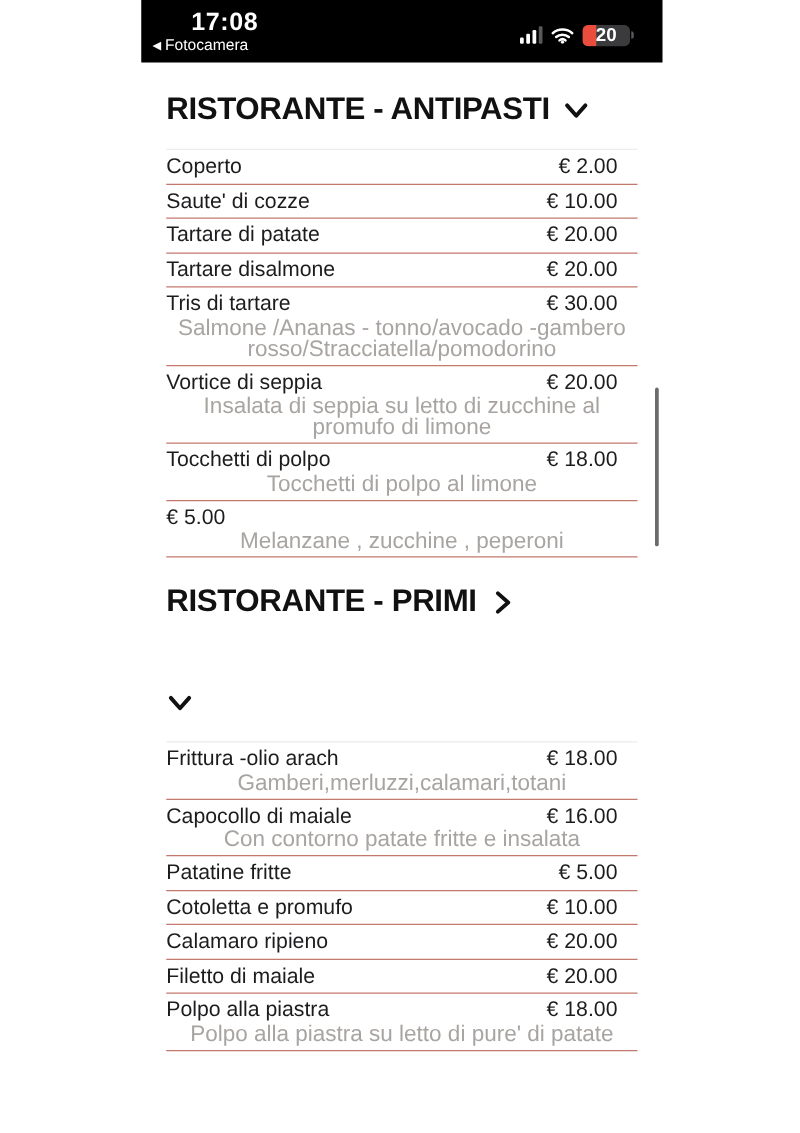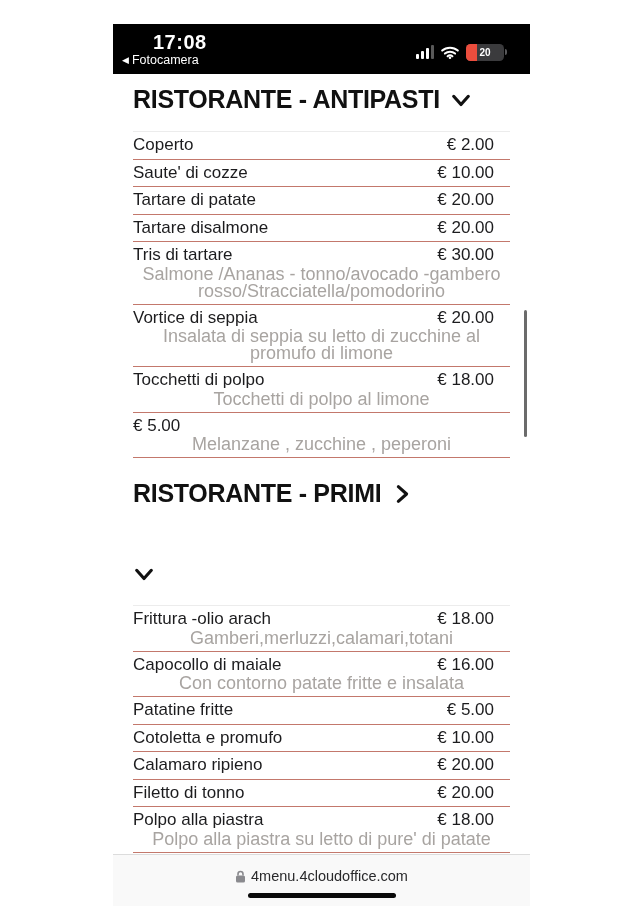--- a/index.html
+++ b/index.html
@@ -5,39 +5,39 @@
   html,body{margin:0;padding:0;}
   body{
     width:640px;height:906px;position:relative;overflow:hidden;
     background:#ffffff;
     font-family:"Liberation Sans","DejaVu Sans",sans-serif;
     --sep:#c3786c; --item-text:#1c1c1e; --desc-text:#a8a4a1; --header-text:#111111;
   }
   .screen{position:absolute;left:113px;top:0;width:417px;height:906px;background:#fff;}
 
   
-  .status-bar{position:absolute;top:0;left:0;width:417px;height:50px;background:#000;margin-top:24px;}
+  .status-bar{position:absolute;top:0;left:0;width:417px;height:50px;background:#000;}
   .sb-time{position:absolute;left:40px;top:7px;color:#fff;font-size:20px;font-weight:700;letter-spacing:.5px;}
   .sb-back{position:absolute;left:9px;top:29px;color:#fff;font-size:12.5px;display:flex;align-items:center;gap:3px;}
   .sb-back .arrow{font-size:9px;line-height:12px;}
   .sb-icons{position:absolute;right:23px;top:19px;display:flex;align-items:center;gap:7px;height:18px;}
   .sig{display:flex;align-items:flex-end;gap:1.5px;height:14px;}
   .sig i{display:block;width:3.5px;border-radius:1px;background:#fff;}
   .sig i:nth-child(1){height:5px;} .sig i:nth-child(2){height:8px;}
   .sig i:nth-child(3){height:11px;} .sig i:nth-child(4){height:14px;opacity:.35;}
   .batt-wrap{display:flex;align-items:center;}
   .batt{width:38px;height:17px;background:#3b3b3d;border-radius:4.5px;position:relative;overflow:hidden;
         display:flex;align-items:center;justify-content:center;}
   .batt .red{position:absolute;left:0;top:0;bottom:0;width:11px;background:#eb4d3d;}
-  .batt .num{position:relative;color:#fff;font-size:10px;font-weight:700;}
+  .batt .num{position:relative;color:#fff;font-size:15px;font-weight:700;}
   .batt-nub{width:2px;height:6px;background:#59595b;border-radius:0 2px 2px 0;margin-left:1px;}
 
   
   main{position:absolute;top:50px;left:0;width:417px;}
-  .menu-section:nth-child(1){margin-top:32px;}
+  .menu-section:nth-child(1){margin-top:20px;}
   .menu-section:nth-child(2){margin-top:18px;}
   .menu-section:nth-child(3){margin-top:46px;}
   .section-header{margin-left:20px;display:flex;align-items:center;gap:10px;height:34px;cursor:pointer;}
   .section-title{font-size:25px;font-weight:700;color:var(--header-text);letter-spacing:-.3px;white-space:nowrap;}
   .chev{flex:0 0 auto;margin-top:2px;}
   .menu-list{margin:15px 20px 0;border-top:1px solid #ececec;}
   .item-row{border-bottom:1.5px solid var(--sep);padding:3px 0 4px;}
   .row-main{display:flex;justify-content:space-between;align-items:baseline;line-height:19.5px;gap:48px;}
   .item-name{font-size:17px;color:var(--item-text);}
   .item-price{font-size:17px;color:var(--item-text);padding-right:16px;white-space:nowrap;}
@@ -191,41 +191,31 @@
             </div>
           </div>
           <div class="item-row">
             <div class="row-main">
               <span class="item-name">Calamaro ripieno</span>
               <span class="item-price">€ 20.00</span>
             </div>
           </div>
           <div class="item-row">
             <div class="row-main">
-              <span class="item-name">Filetto di tonno</span>
+              <span class="item-name">Filetto di maiale</span>
               <span class="item-price">€ 20.00</span>
             </div>
           </div>
           <div class="item-row">
             <div class="row-main">
               <span class="item-name">Polpo alla piastra</span>
               <span class="item-price">€ 18.00</span>
             </div>
             <div class="item-desc">Polpo alla piastra su letto di pure' di patate</div>
           </div>
         </div>
       </section>
     </main>
 
   <div class="scrollbar"></div>
 
-  <div class="footer">
-    <div class="url-row">
-      <svg width="11" height="13" viewBox="0 0 11 13">
-        <rect x="1" y="5.5" width="9" height="7" rx="1.6" fill="#8a8a8e"></rect>
-        <path d="M3 5.5 V4 a2.5 2.5 0 0 1 5 0 V5.5" stroke="#8a8a8e" stroke-width="1.6" fill="none"></path>
-      </svg>
-      <span>4menu.4cloudoffice.com</span>
-    </div>
-    <div class="home-indicator"></div>
-  </div>
 
 </div>
 
 </body></html>

